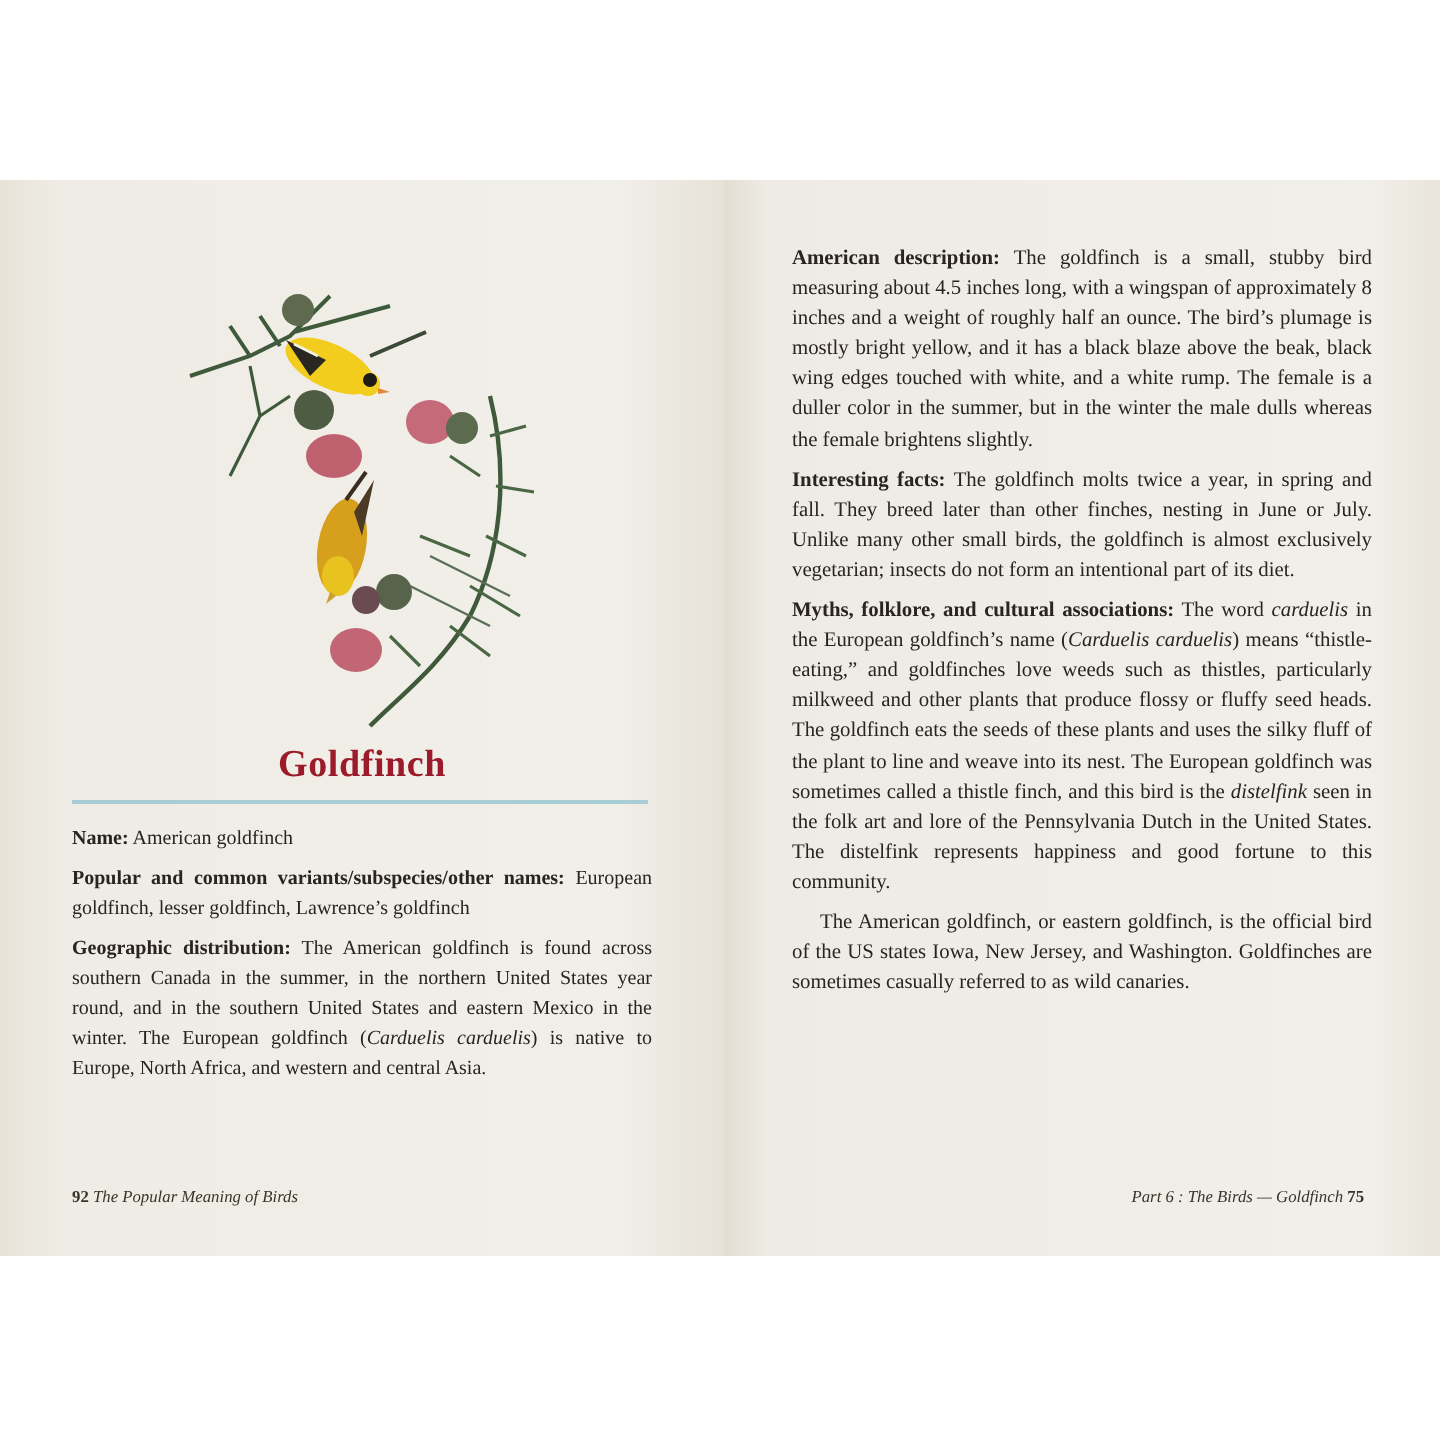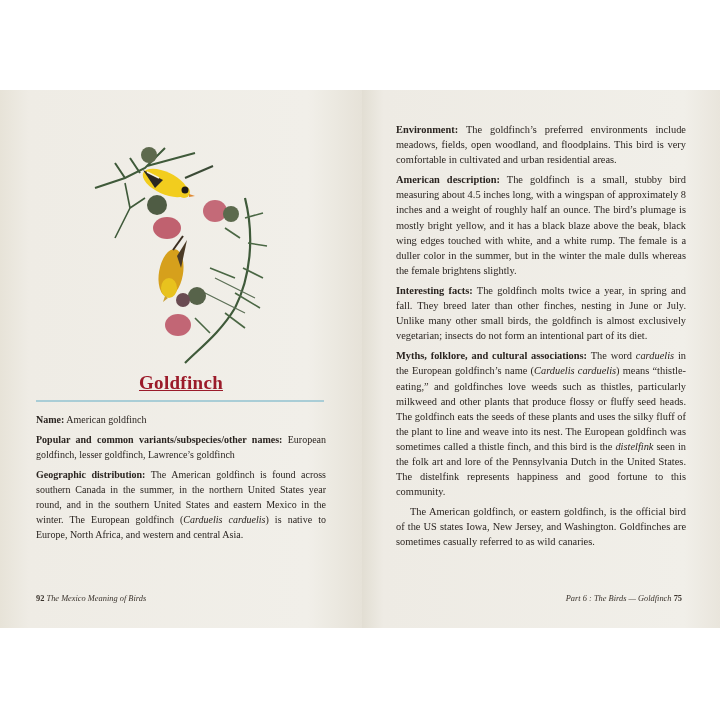--- a/index.html
+++ b/index.html
@@ -2,21 +2,21 @@
 <html><head>
 <meta charset="utf-8">
 <style>
   html, body { margin:0; padding:0; }
   body { width:720px; height:720px; background:#ffffff; position:relative; overflow:hidden; font-family:"Liberation Serif","DejaVu Serif",serif; color:#2a2420; }
   .spread { position:absolute; left:0; top:90px; width:720px; height:538px; background:#ece8df; }
   .page { position:absolute; top:0; height:538px; }
   .page-left { left:0; width:362px; background:linear-gradient(to right,#e7e3d8 0%,#efece5 8%,#f1efe9 85%,#e6e2d8 100%); }
   .page-right { left:362px; width:358px; background:linear-gradient(to right,#e2ded3 0%,#eeebe4 6%,#f1efe9 90%,#e9e5dc 100%); }
   .illustration { position:absolute; left:85px; top:38px; width:190px; height:240px; }
-  .title { position:absolute; left:0; width:362px; top:282px; text-align:center; font-size:19px; font-weight:bold; color:#9b1b2a; letter-spacing:0.3px;text-decoration:underline; }
+  .title { position:absolute; left:0; width:362px; top:282px; text-align:center; font-size:19px; font-weight:bold; color:#9b1b2a; letter-spacing:0.3px; }
   .rule { position:absolute; left:36px; width:288px; top:310px; height:2px; background:#a9cdd6; }
   .left-text { position:absolute; left:36px; top:322px; width:290px; font-size:10px; line-height:15px; text-align:justify; }
   .entry { margin:0 0 5px 0; }
   .lbl { font-weight:bold; }
   .it { font-style:italic; }
   .right-text { position:absolute; left:34px; top:32px; width:290px; font-size:10.4px; line-height:15.1px; text-align:justify; }
   .right-text p { margin:0 0 5px 0; }
   .right-text p.indent { text-indent:14px; margin-bottom:0; }
   .footer { position:absolute; top:504px; font-size:8.4px; font-style:italic; color:#3a332c; }
   .footer .num { font-style:normal; font-weight:bold; }
@@ -73,30 +73,26 @@
         <span>European goldfinch, lesser goldfinch, Lawrence’s goldfinch</span>
       </div>
       <div class="entry">
         <span class="lbl">Geographic distribution:</span>
         <span>The American goldfinch is found across southern Canada in the summer, in the northern United States year round, and in the southern United States and eastern Mexico in the winter. The European goldfinch (</span><span class="it">Carduelis carduelis</span><span>) is native to Europe, North Africa, and western and central Asia.</span>
       </div>
     </div>
 
     <div class="footer footer-left">
       <span class="num">92</span>
-      <span>The Mexico Meaning of Birds</span>
+      <span>The Popular Meaning of Birds</span>
     </div>
   </div>
 
   <div class="page page-right">
     <div class="right-text">
-      <p>
-        <span class="lbl">Environment:</span>
-        <span>The goldfinch’s preferred environments include meadows, fields, open woodland, and floodplains. This bird is very comfortable in cultivated and urban residential areas.</span>
-      </p>
       <p>
         <span class="lbl">American description:</span>
         <span>The goldfinch is a small, stubby bird measuring about 4.5 inches long, with a wingspan of approximately 8 inches and a weight of roughly half an ounce. The bird’s plumage is mostly bright yellow, and it has a black blaze above the beak, black wing edges touched with white, and a white rump. The female is a duller color in the summer, but in the winter the male dulls whereas the female brightens slightly.</span>
       </p>
       <p>
         <span class="lbl">Interesting facts:</span>
         <span>The goldfinch molts twice a year, in spring and fall. They breed later than other finches, nesting in June or July. Unlike many other small birds, the goldfinch is almost exclusively vegetarian; insects do not form an intentional part of its diet.</span>
       </p>
       <p>
         <span class="lbl">Myths, folklore, and cultural associations:</span><span> The word </span><span class="it">carduelis</span><span> in the European goldfinch’s name (</span><span class="it">Carduelis carduelis</span><span>) means “thistle-eating,” and goldfinches love weeds such as thistles, particularly milkweed and other plants that produce flossy or fluffy seed heads. The goldfinch eats the seeds of these plants and uses the silky fluff of the plant to line and weave into its nest. The European goldfinch was sometimes called a thistle finch, and this bird is the </span><span class="it">distelfink</span><span> seen in the folk art and lore of the Pennsylvania Dutch in the United States. The distelfink represents happiness and good fortune to this community.</span>

